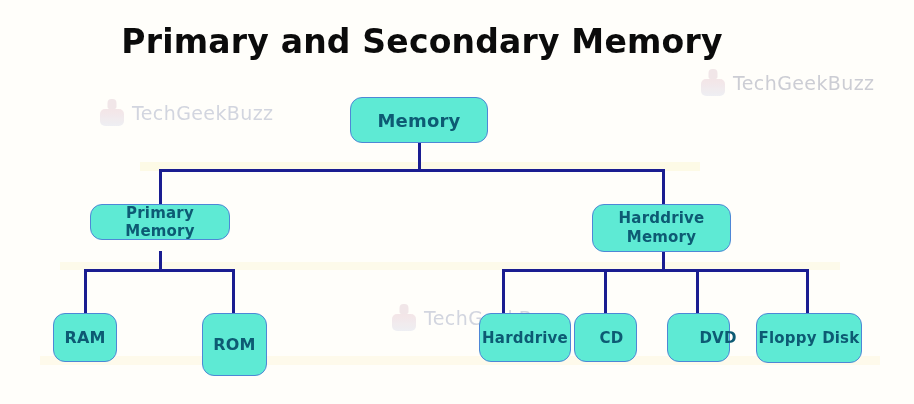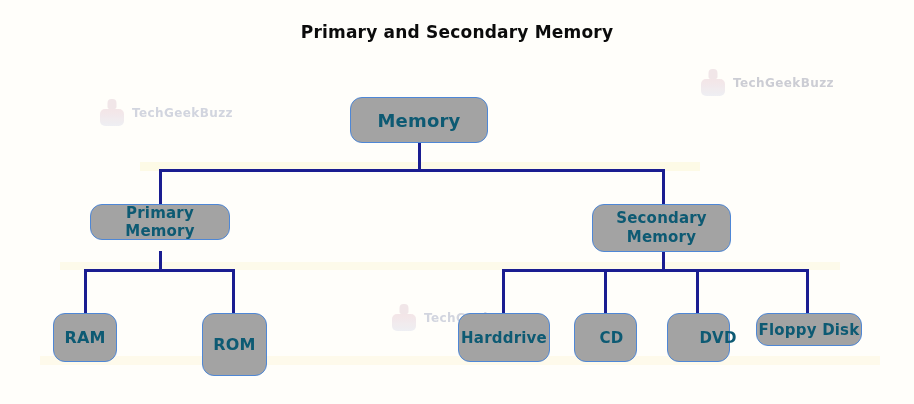--- a/index.html
+++ b/index.html
@@ -17,53 +17,52 @@
   .bg-band { position: absolute; z-index: 0; pointer-events: none; }
   .band-1 { left: 140px; top: 162px; width: 560px; height: 9px; background: rgba(252,246,214,0.55); }
   .band-2 { left: 60px;  top: 262px; width: 780px; height: 8px; background: rgba(252,246,218,0.5); }
   .band-3 { left: 40px;  top: 356px; width: 840px; height: 9px; background: rgba(252,246,218,0.45); }
 
   .title {
     position: absolute;
     left: 0; top: 22px;
     width: 844px;
     text-align: center;
-    font-size: 17px;
+    font-size: 33px;
     font-weight: 800;
     letter-spacing: 0.2px;
     color: #0b0b0b;
     z-index: 3;
-    padding-left: 35px;
   }
 
   .node {
     position: absolute;
     box-sizing: border-box;
-    background: #a3a3a3;
+    background: #5eead4;
     border: 1.5px solid #4e87d6;
     border-radius: 12px;
     display: flex;
     align-items: center;
     justify-content: center;
     text-align: center;
     color: #0d5a73;
     font-weight: 700;
     letter-spacing: 0.2px;
     z-index: 3;
   }
   .node-memory    { left: 350px; top: 97px;  width: 138px; height: 46px; font-size: 18px; }
   .node-primary   { left: 90px;  top: 204px; width: 140px; height: 36px; font-size: 15px; }
   .node-secondary { left: 592px; top: 204px; width: 139px; height: 48px; font-size: 15px; line-height: 1.25; }
   .node-secondary .label { width: 100px; }
   .node-ram       { left: 53px;  top: 313px; width: 64px;  height: 49px; font-size: 16px; }
   .node-rom       { left: 202px; top: 313px; width: 65px;  height: 63px; font-size: 16px; }
-  .node-harddrive { left: 458px; top: 313px; width: 92px;  height: 49px; font-size: 15px; align-items: center; }
+  .node-harddrive { left: 479px; top: 313px; width: 92px;  height: 49px; font-size: 15px; align-items: center; }
   .node-cd        { left: 574px; top: 313px; width: 63px;  height: 49px; font-size: 15px; padding-left: 12px; }
   .node-dvd       { left: 667px; top: 313px; width: 63px;  height: 49px; font-size: 15px; padding-left: 39px; }
-  .node-floppy    { left: 756px; top: 313px; width: 106px; height: 33px; font-size: 15px; }
+  .node-floppy    { left: 756px; top: 313px; width: 106px; height: 50px; font-size: 15px; }
 
   .line { position: absolute; background: #1a1d91; z-index: 2; }
   .v-memory         { left: 418px; top: 143px; width: 3px;   height: 28px; }
   .h-level1         { left: 159px; top: 169px; width: 506px; height: 3px; }
   .v-to-primary     { left: 159px; top: 169px; width: 3px;   height: 36px; }
   .v-to-secondary   { left: 662px; top: 169px; width: 3px;   height: 36px; }
   .v-primary-down   { left: 159px; top: 251px; width: 3px;   height: 20px; }
   .h-primary        { left: 84px;  top: 269px; width: 151px; height: 3px; }
   .v-ram            { left: 84px;  top: 269px; width: 3px;   height: 45px; }
   .v-rom            { left: 232px; top: 269px; width: 3px;   height: 45px; }
@@ -79,22 +78,22 @@
     display: flex;
     align-items: center;
     gap: 8px;
     z-index: 1;
   }
   .wm-top-left  { left: 100px; top: 99px; }
   .wm-top-right { left: 701px; top: 69px; }
   .wm-bottom    { left: 392px; top: 304px; }
   .wm-text {
     color: #d2d5df;
-    font-weight: 700;
-    font-size: 12px;
+    font-weight: 400;
+    font-size: 19px;
     letter-spacing: 0.4px;
     white-space: nowrap;
   }
   .wm-top-right .wm-text { color: #cccdd4; }
   .wm-icon { position: relative; width: 24px; height: 27px; opacity: 0.85; }
   .wm-icon::before {
     content: "";
     position: absolute;
     top: 0; left: 50%;
     transform: translateX(-50%);
@@ -150,21 +149,21 @@
   <div class="line v-dvd"></div>
   <div class="line v-floppy"></div>
 
   <div class="node node-memory">
     <span class="label">Memory</span>
   </div>
   <div class="node node-primary">
     <span class="label">Primary Memory</span>
   </div>
   <div class="node node-secondary">
-    <span class="label">Secondary Memory</span>
+    <span class="label">Harddrive Memory</span>
   </div>
   <div class="node node-ram">
     <span class="label">RAM</span>
   </div>
   <div class="node node-rom">
     <span class="label">ROM</span>
   </div>
   <div class="node node-harddrive">
     <span class="label">Harddrive</span>
   </div>

